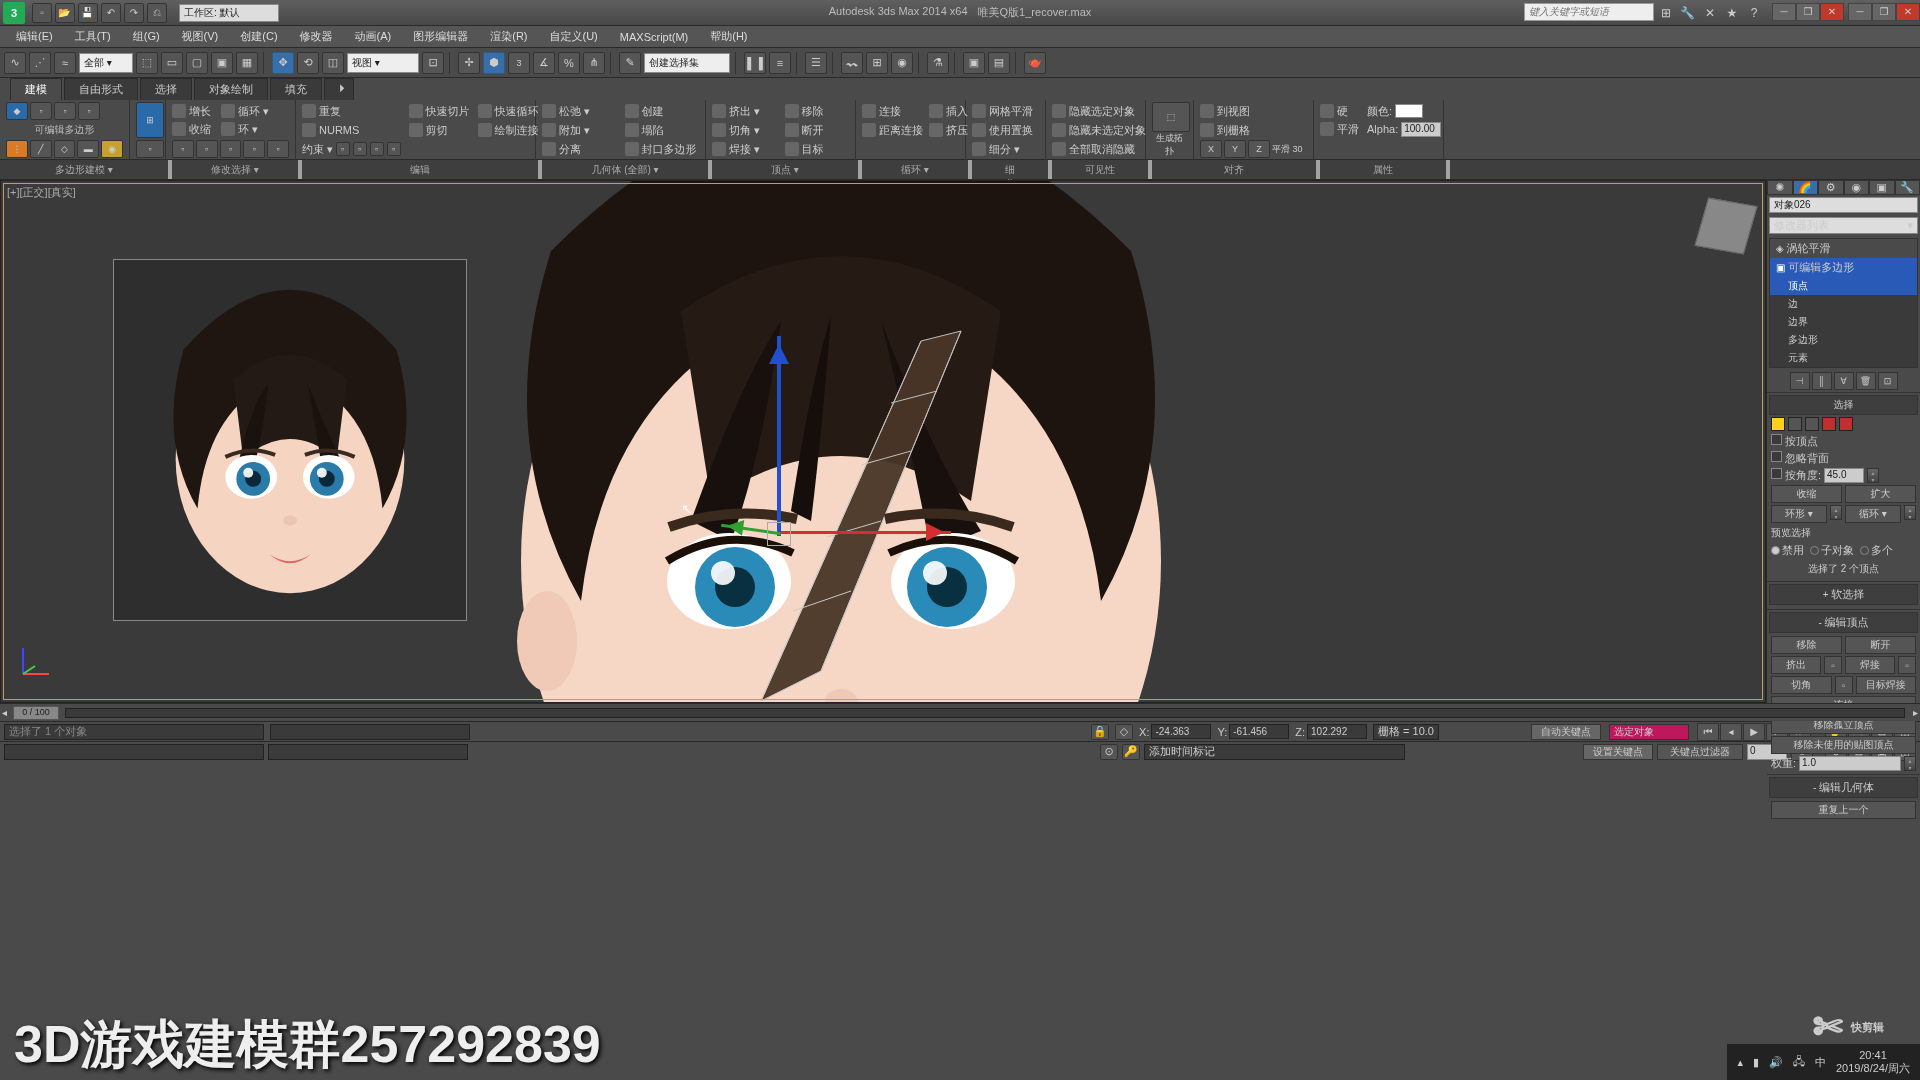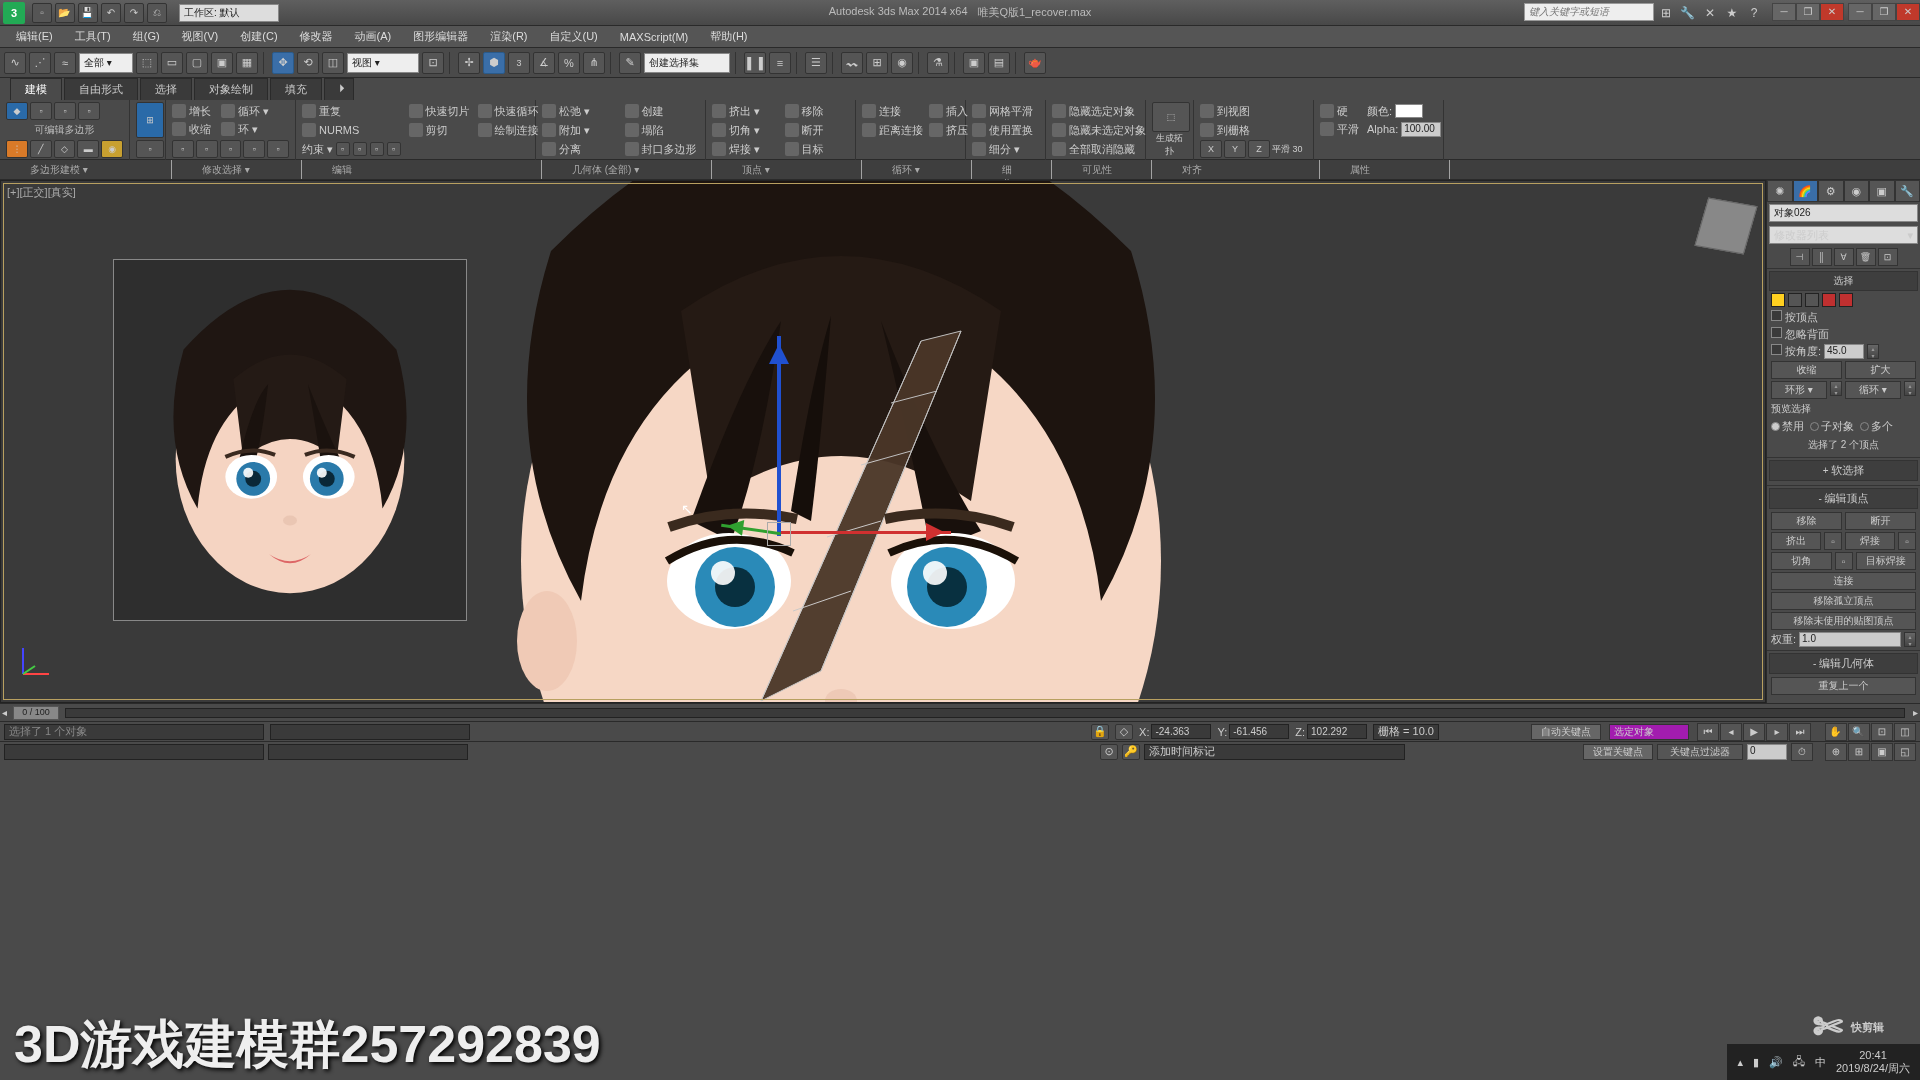--- a/index.html
+++ b/index.html
@@ -32,21 +32,21 @@
 .ribbon-body{margin-top:22px;height:60px;display:flex;width:100%}
 .ribbon-group{border-right:1px solid #333;padding:2px 6px;display:flex;flex-direction:column;justify-content:space-between}
 .rg-grid{display:grid;grid-template-columns:repeat(4,22px);gap:2px}
 .rg-btn{width:22px;height:18px;background:#555;border:1px solid #333;border-radius:2px;display:flex;align-items:center;justify-content:center;font-size:9px}
 .rg-btn.blue{background:#2a6aa8}
 .rg-btn.orange{background:#d97a28}
 .rg-btn.yellow{background:#c8a030}
 .rg-cmd{display:flex;align-items:center;gap:3px;height:18px;font-size:10px;color:#bbb;white-space:nowrap}
 .rg-cmd .ico{width:14px;height:14px;background:#666;border-radius:2px;flex-shrink:0}
 .ribbon-strip{height:20px;background:#3e3e3e;display:flex;border-bottom:1px solid #2a2a2a}
-.strip-label{padding:3px 30px;font-size:10px;color:#aaa;border-right:1px solid #a3a3a3;}
+.strip-label{padding:3px 30px;font-size:10px;color:#aaa;border-right:4px solid #a3a3a3;text-align:center}
 .main-area{display:flex;height:523px;position:relative}
 .viewport{flex:1;background:#3a3a3a;position:relative;border:1px solid #222;overflow:hidden}
 .vp-label{position:absolute;top:4px;left:6px;color:#aaa;font-size:11px;z-index:5}
 .vp-border{position:absolute;inset:2px;border:1px solid #b8a060;pointer-events:none;z-index:4}
 .ref-img{position:absolute;top:78px;left:112px;width:354px;height:362px;border:1px solid #888;background:radial-gradient(ellipse at 50% 50%,#f8d8c8 20%,#2e2e2e 70%)}
 .face-main{position:absolute;top:-100px;left:460px;width:760px;height:900px}
 .gizmo{position:absolute;top:155px;left:600px;width:350px;height:280px;z-index:6}
 .axis-z{position:absolute;left:176px;top:0;width:4px;height:200px;background:#2050d0}
 .axis-z::before{content:"";position:absolute;top:-2px;left:-8px;border:10px solid transparent;border-bottom:20px solid #2050d0}
 .axis-x{position:absolute;left:180px;top:195px;width:170px;height:3px;background:#d03030}
@@ -561,20 +561,29 @@
       <div class="cp-tab">⚙</div>
       <div class="cp-tab">◉</div>
       <div class="cp-tab">▣</div>
       <div class="cp-tab">🔧</div>
     </div>
     <div class="cp-drop">对象026</div>
     <div class="cp-drop">
       <span>修改器列表</span>
         <span style="margin-left:auto">▾</span>
     </div>
+    <div class="cp-list">
+      <div class="cp-list-item top">◈ <span>涡轮平滑</span></div>
+      <div class="cp-list-item sel">▣ <span>可编辑多边形</span></div>
+      <div class="cp-list-item sel sub">顶点</div>
+      <div class="cp-list-item sub">边</div>
+      <div class="cp-list-item sub">边界</div>
+      <div class="cp-list-item sub">多边形</div>
+      <div class="cp-list-item sub">元素</div>
+    </div>
     <div class="cp-subtabs">
       <div class="cp-sub">⊣</div>
       <div class="cp-sub">║</div>
       <div class="cp-sub">∀</div>
       <div class="cp-sub">🗑</div>
       <div class="cp-sub">⊡</div>
     </div>
 
     <div class="cp-roll">
       <div class="cp-roll-head">选择</div>
@@ -697,21 +706,21 @@
   <div class="status-box" style="width:200px"></div>
   <div style="flex:1"></div>
   <div class="tb-btn" style="width:18px;height:16px">🔒</div>
   <div class="tb-btn" style="width:18px;height:16px">◇</div>
   <div class="coord">X:<input value="-24.363" style=""></div>
   <div class="coord">Y:<input value="-61.456" style=""></div>
   <div class="coord">Z:<input value="102.292" style=""></div>
   <div class="status-box">栅格 = 10.0</div>
   <div style="width:80px"></div>
   <div class="cp-btn" style="flex:0 0 70px;height:16px;background:#666">自动关键点</div>
-  <div class="cp-drop" style="width:80px;height:16px;background:#a21caf;color:#ccc;border:1px solid #333">选定对象</div>
+  <div class="cp-drop" style="width:80px;height:16px;background:#be185d;color:#ccc;border:1px solid #333">选定对象</div>
   <div class="play-ctrl">
     <div class="play-btn">⏮</div>
     <div class="play-btn">◂</div>
     <div class="play-btn">▶</div>
     <div class="play-btn">▸</div>
     <div class="play-btn">⏭</div>
   </div>
   <div class="play-ctrl" style="margin-left:8px">
     <div class="play-btn">✋</div>
     <div class="play-btn">🔍</div>

